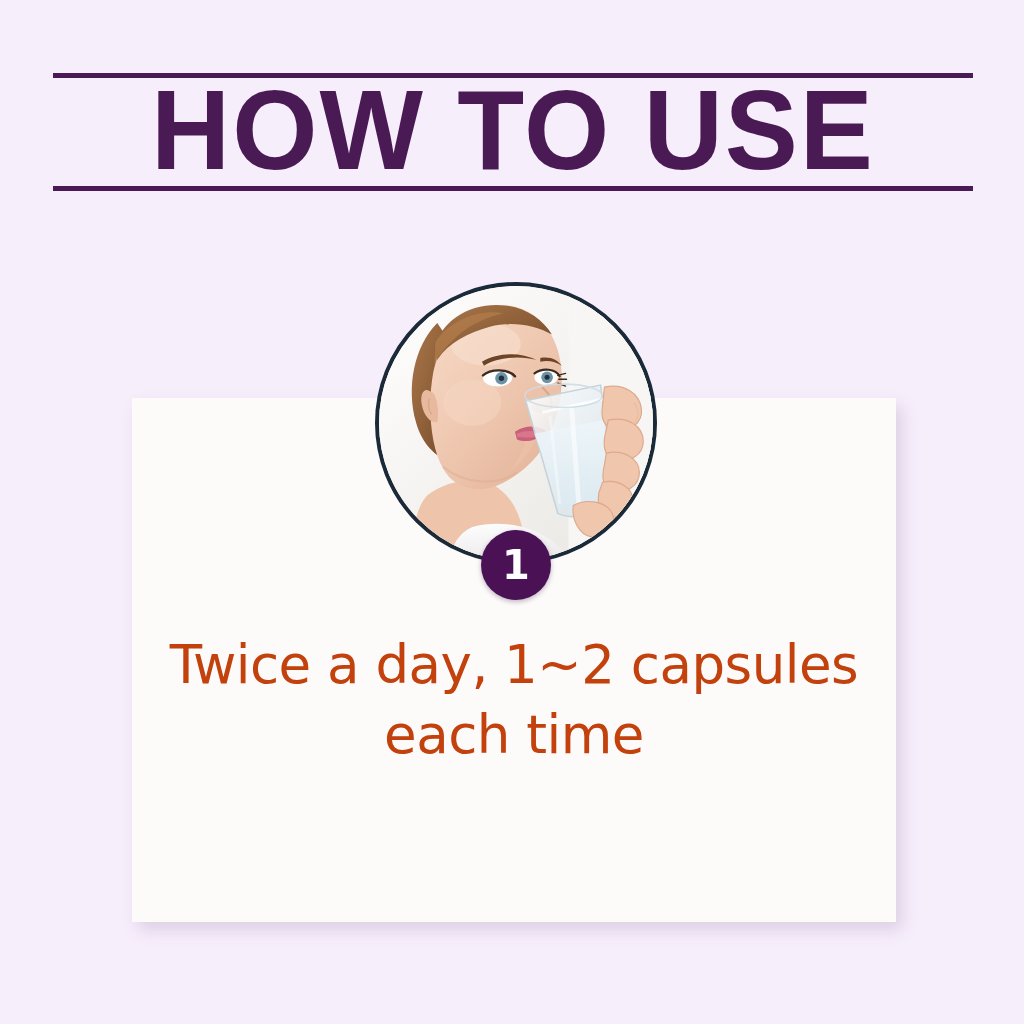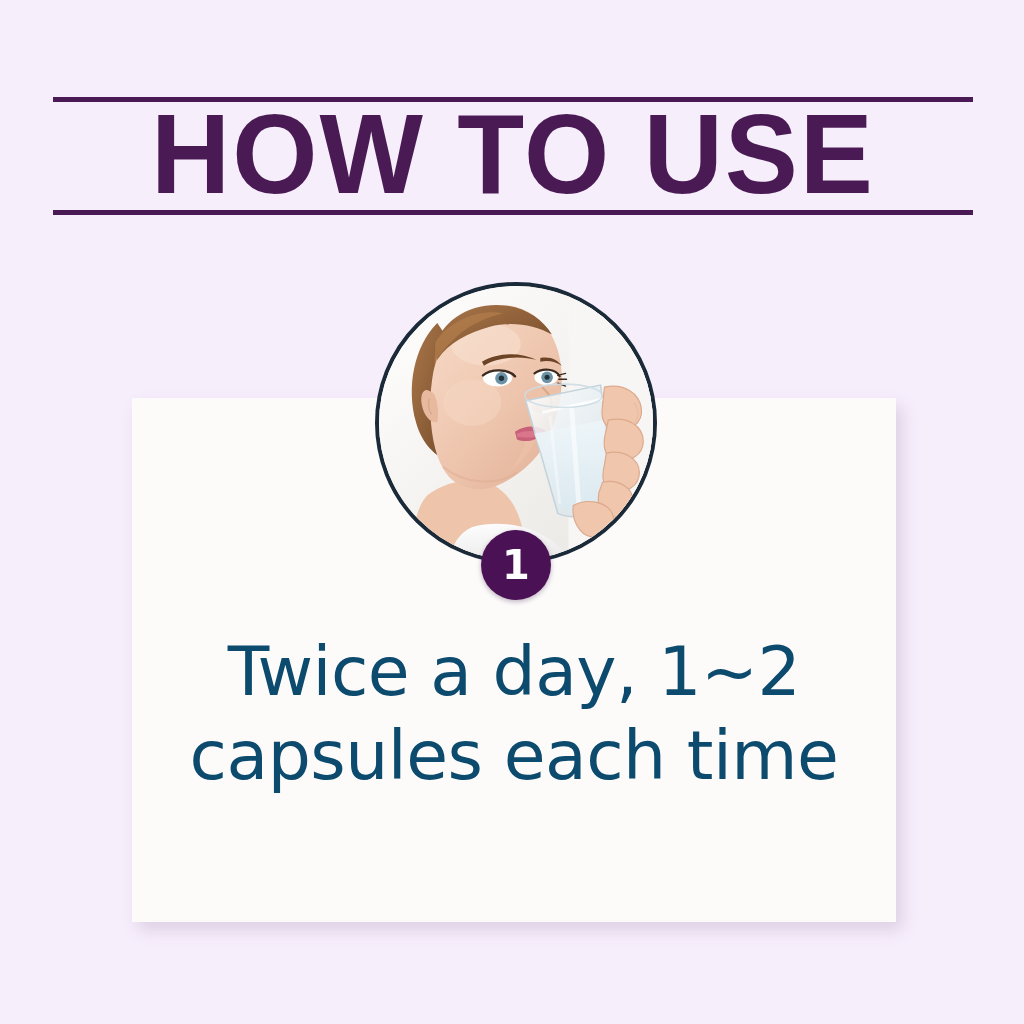--- a/index.html
+++ b/index.html
@@ -16,21 +16,20 @@
     position: relative;
   }
 
   
   #header-block {
     position: absolute;
     left: 53px;
     top: 73px;
     width: 920px;
     height: 135px;
-    margin-top: 24px;
   }
   #rule-top {
     position: absolute;
     left: 0;
     top: 0;
     width: 920px;
     height: 5px;
     background: #4a1a54;
   }
   #rule-bottom {
@@ -71,23 +70,23 @@
   }
 
   #step-text {
     position: absolute;
     left: 132px;
     top: 630px;
     width: 764px;
     text-align: center;
     font-family: "DejaVu Sans", sans-serif;
     font-weight: 400;
-    font-size: 68px;
-    line-height: 84px;
-    color: #0c4a6e;
+    font-size: 53px;
+    line-height: 70px;
+    color: #c2410c;
     letter-spacing: -0.5px;
   }
 
   
   #photo-circle {
     position: absolute;
     left: 375px;
     top: 282px;
     width: 282px;
     height: 282px;

